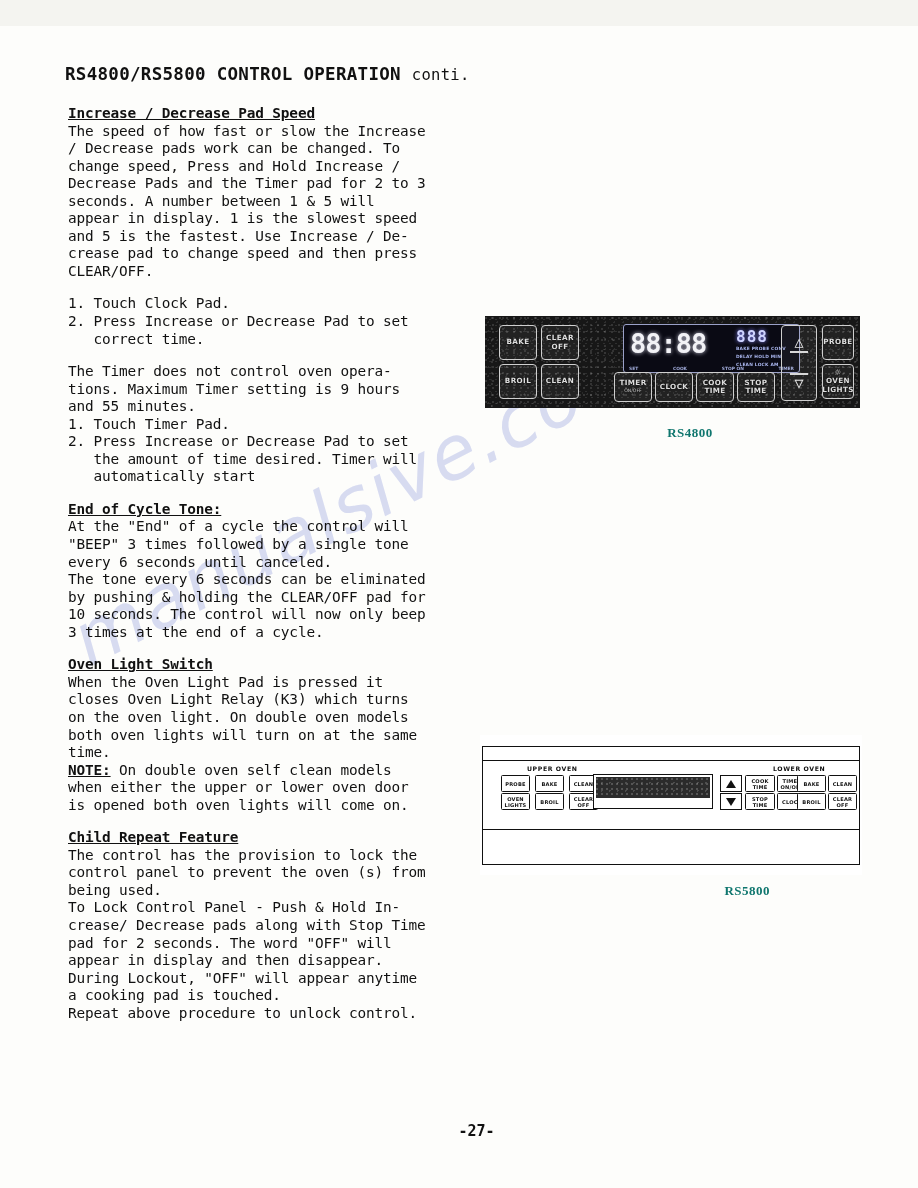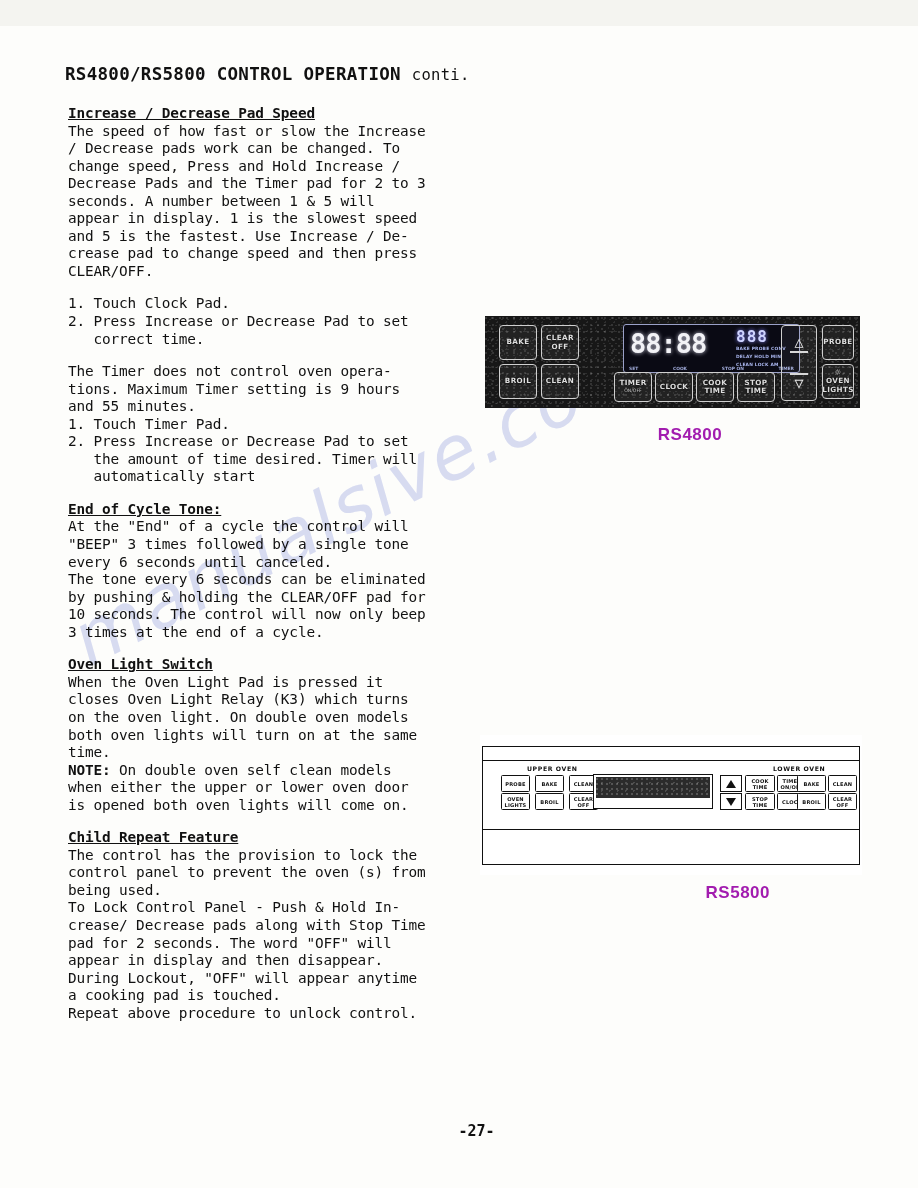--- a/index.html
+++ b/index.html
@@ -42,21 +42,21 @@
     position:absolute;
     left:68px; top:105px;
     width:388px;
     font-size:14.4px;
     line-height:17.55px;
     letter-spacing:-0.15px;
   }
   .h { font-weight:bold; text-decoration:underline; display:block; }
   .p { display:block; white-space:pre-wrap; }
   .gap { display:block; height:15px; }
-  .u { font-weight:bold; }
+  .u { text-decoration:underline; font-weight:bold; }
 
   
   .photo4800 {
     position:absolute; left:485px; top:316px;
     width:375px; height:92px;
     background:#171717;
     background-image:
       radial-gradient(circle at 12% 30%, rgba(255,255,255,.13) 0 1px, transparent 1px),
       radial-gradient(circle at 37% 70%, rgba(255,255,255,.10) 0 1px, transparent 1px),
       radial-gradient(circle at 63% 20%, rgba(255,255,255,.12) 0 1px, transparent 1px),
@@ -127,24 +127,24 @@
     display:flex; flex-direction:column;
     align-items:center; justify-content:space-around;
     background:rgba(255,255,255,.05);
   }
   .triwrap { display:flex; flex-direction:column; align-items:center; gap:2px; }
   .triglyph { color:#e4e4e4; font-size:15px; line-height:13px; }
   .tribar { width:18px; height:2px; background:#d8d8d8; }
 
   .caption {
     position:absolute;
-    font-family:Liberation Sans, sans-serif;
-    font-size:17px; font-weight:bold;
+    font-family:Liberation Serif, serif;
+    font-size:13px; font-weight:bold;
     letter-spacing:.5px;
-    color:#a21caf;
+    color:#0f766e;
   }
 
   
   .photo5800 {
     position:absolute; left:480px; top:735px;
     width:382px; height:140px;
     background:#fff;
     overflow:hidden;
   }
   .pnl-outer {

